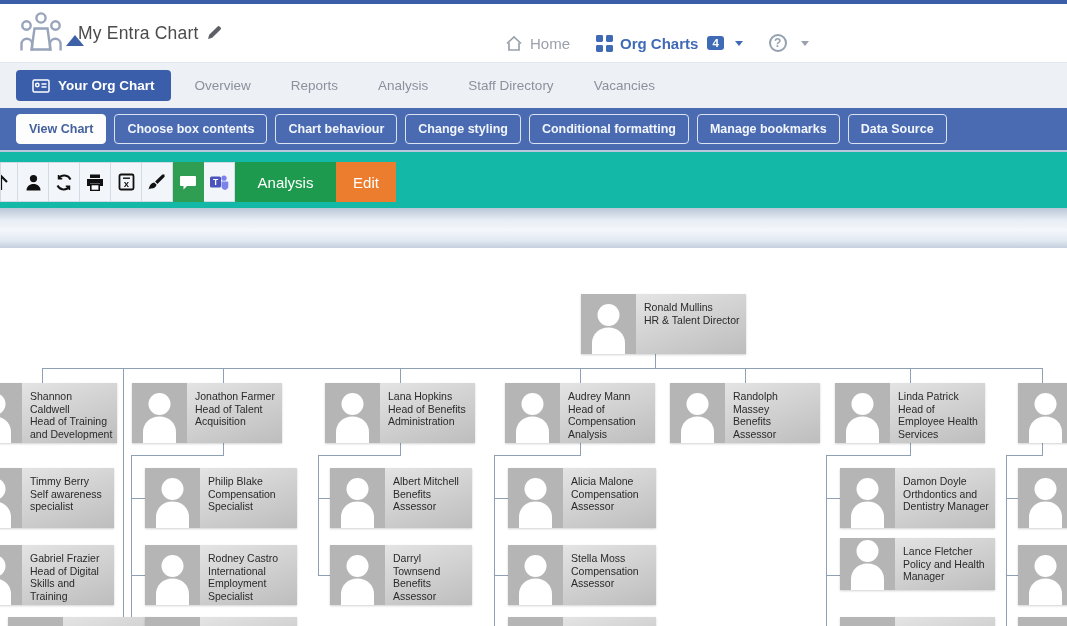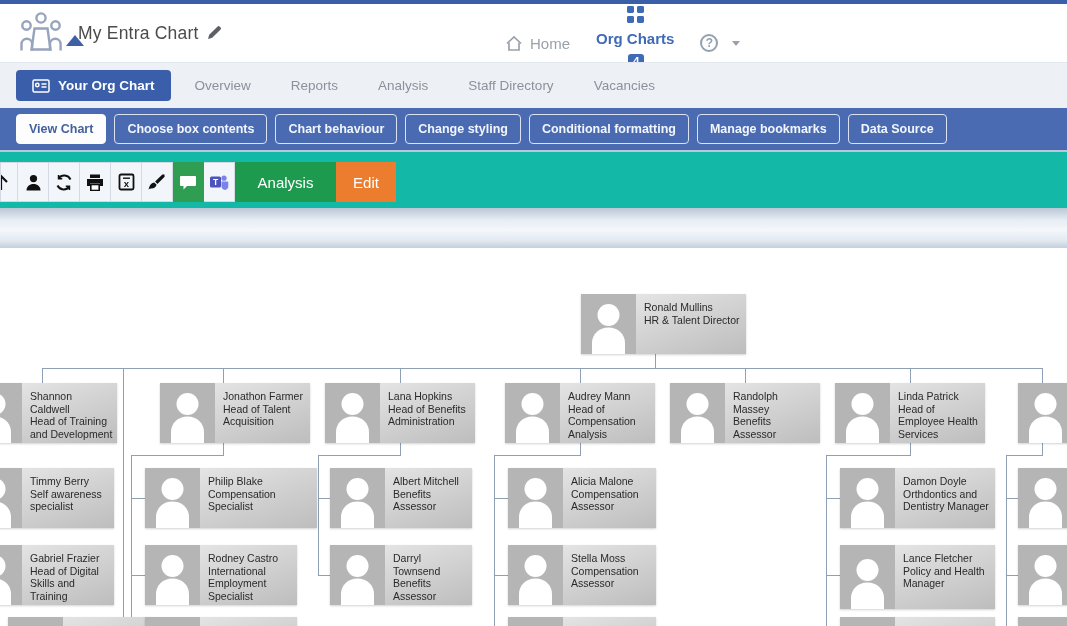--- a/index.html
+++ b/index.html
@@ -9,21 +9,21 @@
   
   .topstrip { position:absolute; left:0; top:0; width:100%; height:4px; background:#3a5fa8; }
 
   
   .header { position:absolute; left:0; top:4px; width:100%; height:58px; background:#fff; display:flex; align-items:center; }
   .logo { margin-left:16px; width:50px; height:50px; display:flex; align-items:center; justify-content:center; }
   .apptitle { margin-left:12px; font-size:17.5px; color:#4b4b4b; letter-spacing:.2px; }
   .pencil { margin-left:8px; cursor:pointer; display:inline-flex; }
   .hnav { position:absolute; left:505px; top:0; height:58px; display:flex; align-items:center; gap:26px; }
   .hlink { display:flex; align-items:center; gap:7px; font-size:15px; color:#9aa1ab; cursor:pointer;margin-top:20px; }
-  .hlink.blue { color:#3f6ab5; font-weight:bold;flex-direction:column; }
+  .hlink.blue { color:#3f6ab5; font-weight:bold; }
   .badge { background:#3f6ab5; color:#fff; font-size:11.5px; font-weight:bold; border-radius:3px; padding:1px 5px; margin-left:2px; }
   .caret { width:0; height:0; border-left:4.5px solid transparent; border-right:4.5px solid transparent; border-top:5px solid #3f6ab5; margin-left:4px; }
   .caret.gray { border-top-color:#98a1ac; }
   .help-circle { width:18px; height:18px; border:2px solid #93a0ae; border-radius:50%; color:#93a0ae; font-size:12px; font-weight:bold; display:flex; align-items:center; justify-content:center; }
 
   
   .tabrow { position:absolute; left:0; top:62px; width:100%; height:46px; background:#edf0f5; border-top:1px solid #e3e7ee; display:flex; align-items:center; padding-left:16px; gap:8px; }
   .tab { font-size:13.5px; color:#8b919c; padding:8px 16px; cursor:pointer; white-space:nowrap; border-radius:4px; display:flex; align-items:center; gap:8px; }
   .tab.active { background:#3a5ea9; color:#fff; font-weight:bold; }
   .tab-pointer { position:absolute; left:66px; top:35px; width:0; height:0; border-left:9px solid transparent; border-right:9px solid transparent; border-bottom:11px solid #3d60a6; }
@@ -254,21 +254,21 @@
           <svg width="55" height="60" viewBox="0 0 55 60" style="position:absolute;left:0;bottom:0;">
             <circle cx="27.5" cy="21" r="11" fill="#fff"></circle>
             <path d="M27.5 33.5c-9.5 0-16.5 6.8-16.5 15.5v11h33V49c0-8.7-7-15.5-16.5-15.5z" fill="#fff"></path>
           </svg>
         </div>
         <div class="org-txt">
           <div>Shannon Caldwell</div>
           <div>Head of Training and Development</div>
         </div>
       </div>
-      <div class="org-box" style="left: 160px; top: 135px; width: 150px; height: 60px;">
+      <div class="org-box" style="left: 132px; top: 135px; width: 150px; height: 60px;">
         <div class="org-photo">
           <svg width="55" height="60" viewBox="0 0 55 60" style="position:absolute;left:0;bottom:0;">
             <circle cx="27.5" cy="21" r="11" fill="#fff"></circle>
             <path d="M27.5 33.5c-9.5 0-16.5 6.8-16.5 15.5v11h33V49c0-8.7-7-15.5-16.5-15.5z" fill="#fff"></path>
           </svg>
         </div>
         <div class="org-txt">
           <div>Jonathon Farmer</div>
           <div>Head of Talent Acquisition</div>
         </div>
@@ -334,21 +334,21 @@
           <svg width="55" height="60" viewBox="0 0 55 60" style="position:absolute;left:0;bottom:0;">
             <circle cx="27.5" cy="21" r="11" fill="#fff"></circle>
             <path d="M27.5 33.5c-9.5 0-16.5 6.8-16.5 15.5v11h33V49c0-8.7-7-15.5-16.5-15.5z" fill="#fff"></path>
           </svg>
         </div>
         <div class="org-txt">
           <div>Timmy Berry</div>
           <div>Self awareness specialist</div>
         </div>
       </div>
-      <div class="org-box" style="left: 145px; top: 220px; width: 172px; height: 60px; justify-content: space-between;">
+      <div class="org-box" style="left: 145px; top: 220px; width: 152px; height: 60px; justify-content: space-between;">
         <div class="org-photo">
           <svg width="55" height="60" viewBox="0 0 55 60" style="position:absolute;left:0;bottom:0;">
             <circle cx="27.5" cy="21" r="11" fill="#fff"></circle>
             <path d="M27.5 33.5c-9.5 0-16.5 6.8-16.5 15.5v11h33V49c0-8.7-7-15.5-16.5-15.5z" fill="#fff"></path>
           </svg>
         </div>
         <div class="org-txt">
           <div>Philip Blake</div>
           <div>Compensation Specialist</div>
         </div>
@@ -438,21 +438,21 @@
           <svg width="55" height="60" viewBox="0 0 55 60" style="position:absolute;left:0;bottom:0;">
             <circle cx="27.5" cy="21" r="11" fill="#fff"></circle>
             <path d="M27.5 33.5c-9.5 0-16.5 6.8-16.5 15.5v11h33V49c0-8.7-7-15.5-16.5-15.5z" fill="#fff"></path>
           </svg>
         </div>
         <div class="org-txt">
           <div>Stella Moss</div>
           <div>Compensation Assessor</div>
         </div>
       </div>
-      <div class="org-box" style="left: 840px; top: 297px; width: 155px; height: 64px;">
+      <div class="org-box" style="left: 840px; top: 290px; width: 155px; height: 52px;">
         <div class="org-photo">
           <svg width="55" height="60" viewBox="0 0 55 60" style="position:absolute;left:0;bottom:0;">
             <circle cx="27.5" cy="21" r="11" fill="#fff"></circle>
             <path d="M27.5 33.5c-9.5 0-16.5 6.8-16.5 15.5v11h33V49c0-8.7-7-15.5-16.5-15.5z" fill="#fff"></path>
           </svg>
         </div>
         <div class="org-txt">
           <div>Lance Fletcher</div>
           <div>Policy and Health Manager</div>
         </div>

